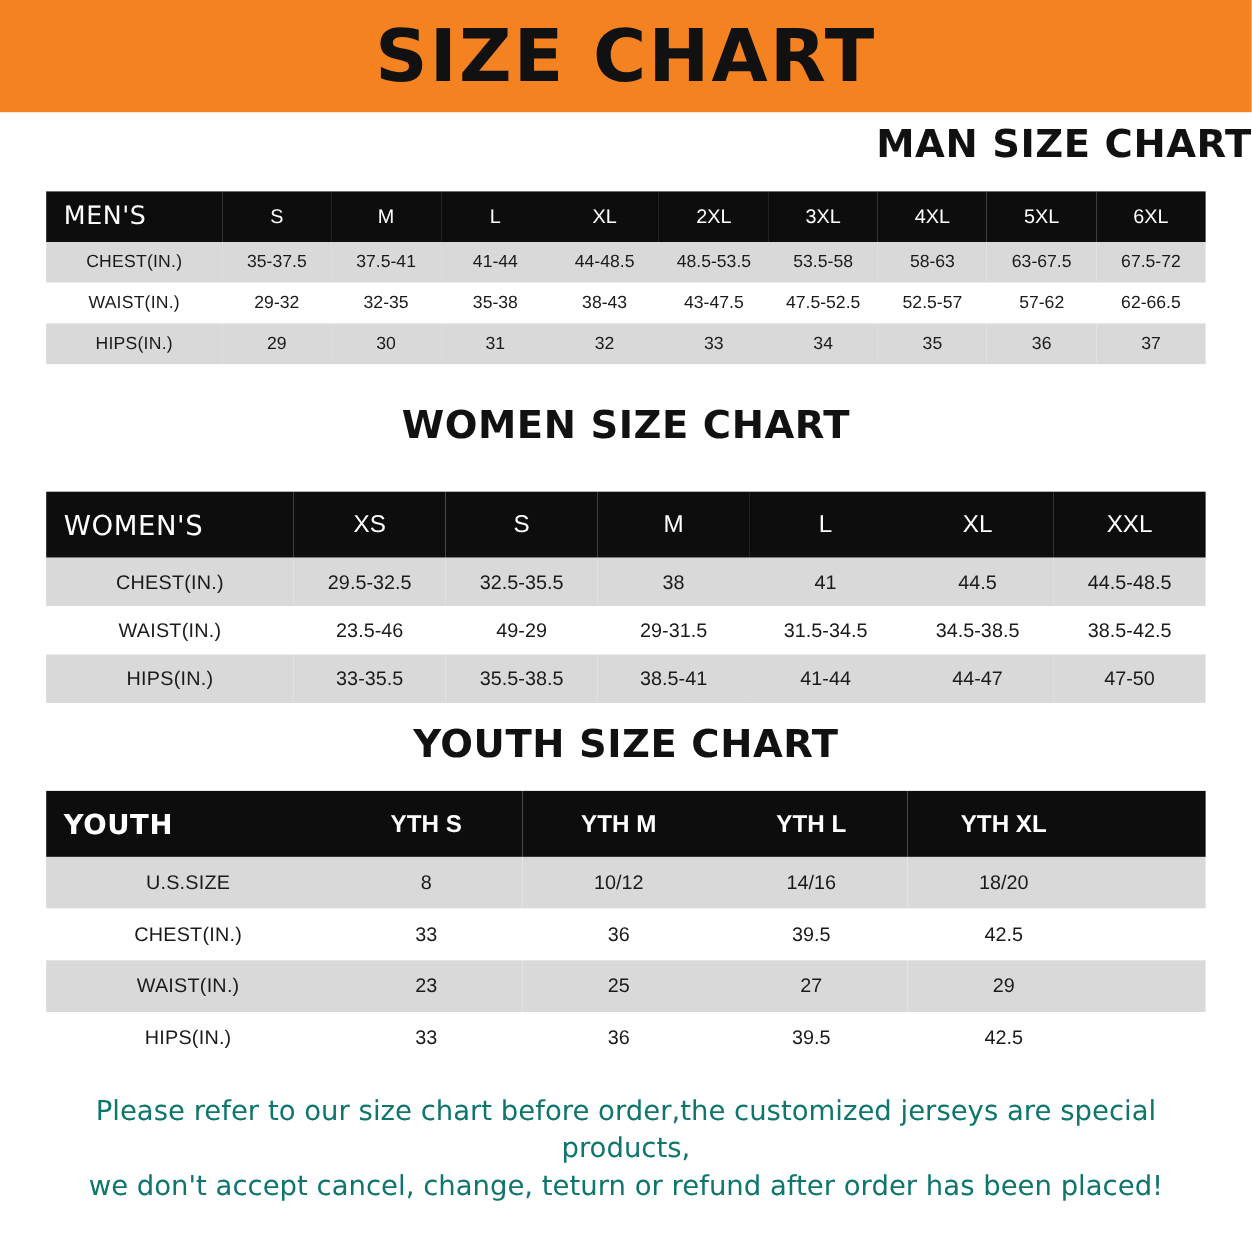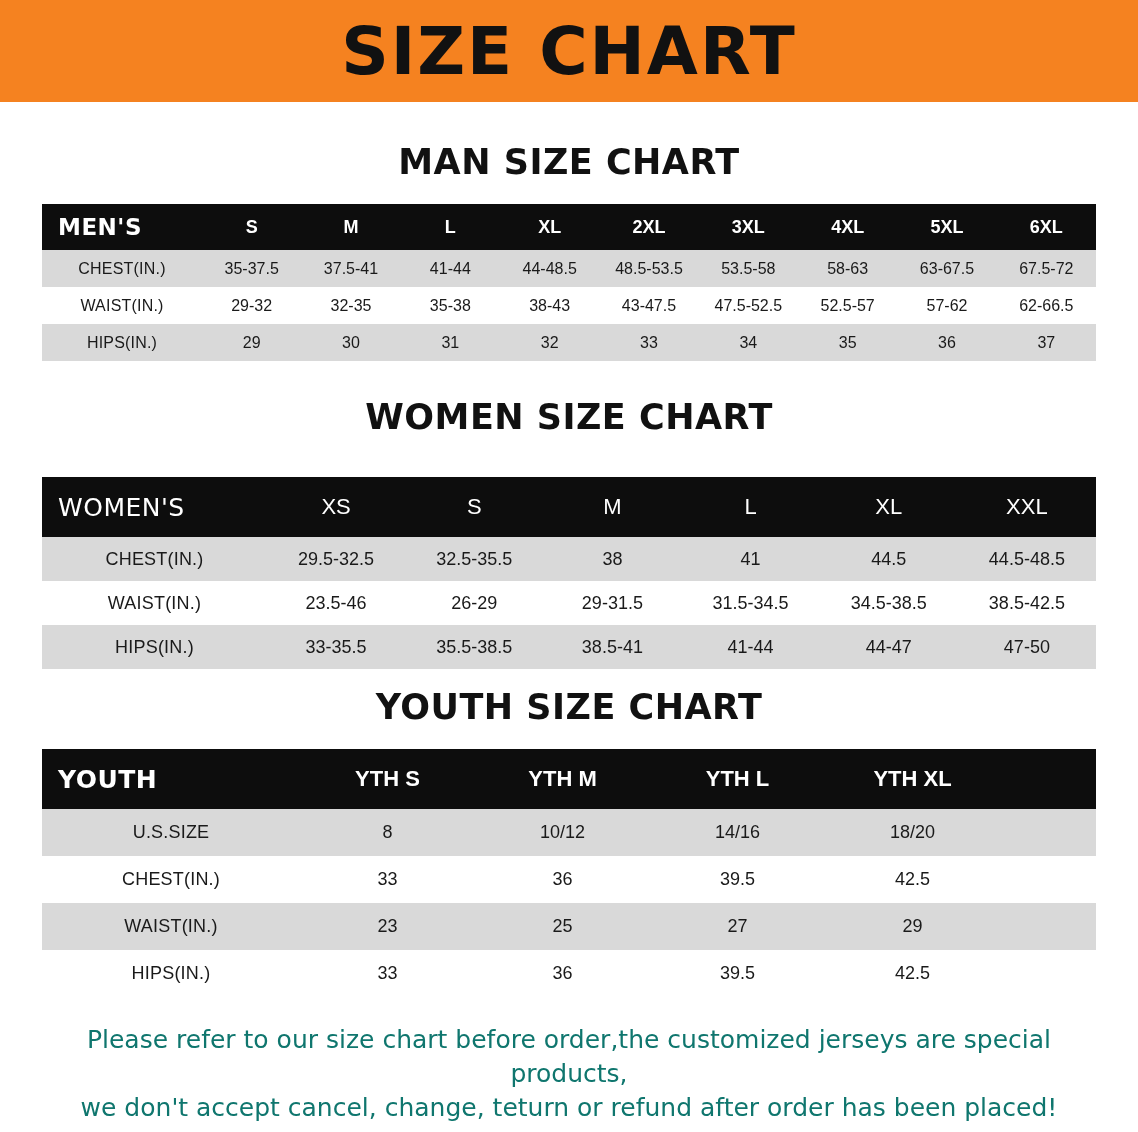--- a/index.html
+++ b/index.html
@@ -39,21 +39,21 @@
   }
   
   .section-title {
     text-align: center;
     font-family: "DejaVu Sans", sans-serif;
     font-weight: bold;
     font-size: 35px;
     color: #111111;
     letter-spacing: 0.5px;
   }
-  #man-title   { margin-top: 40px; margin-bottom: 22px; }
+  #man-title   { margin-top: 10px; margin-bottom: 22px; text-align: right; }
   #women-title { margin-top: 36px; margin-bottom: 40px; }
   #youth-title { margin-top: 18px; margin-bottom: 22px; }
 
   
   .table-wrap {
     margin: 0 42px;
   }
   table.chart {
     width: 100%;
     border-collapse: collapse;
@@ -76,21 +76,21 @@
     font-weight: bold;
     letter-spacing: 0.5px;
   }
   table.chart tbody td.rowhead {
     letter-spacing: 0.2px;
   }
   .band-dark { background: #d9d9d9; }
   .band-light { background: #ffffff; }
 
   
-  #men-table thead th { height: 44px; font-size: 18px; font-weight: bold; }
+  #men-table thead th { height: 44px; font-size: 18px; font-weight: normal; }
   #men-table thead th.rowhead { font-size: 23px; }
   #men-table tbody td { height: 35px; font-size: 16px; }
   #men-table tbody td.rowhead { font-size: 16px; }
 
   
   #women-table thead th { height: 58px; font-size: 22px; font-weight: normal; }
   #women-table thead th.rowhead { font-size: 25px; }
   #women-table tbody td { height: 42px; font-size: 18px; }
 
   
@@ -204,21 +204,21 @@
           <td>29.5-32.5</td>
           <td>32.5-35.5</td>
           <td>38</td>
           <td>41</td>
           <td>44.5</td>
           <td>44.5-48.5</td>
         </tr>
         <tr class="band-light">
           <td class="rowhead">WAIST(IN.)</td>
           <td>23.5-46</td>
-          <td>26-29</td>
+          <td>49-29</td>
           <td>29-31.5</td>
           <td>31.5-34.5</td>
           <td>34.5-38.5</td>
           <td>38.5-42.5</td>
         </tr>
         <tr class="band-dark">
           <td class="rowhead">HIPS(IN.)</td>
           <td>33-35.5</td>
           <td>35.5-38.5</td>
           <td>38.5-41</td>

